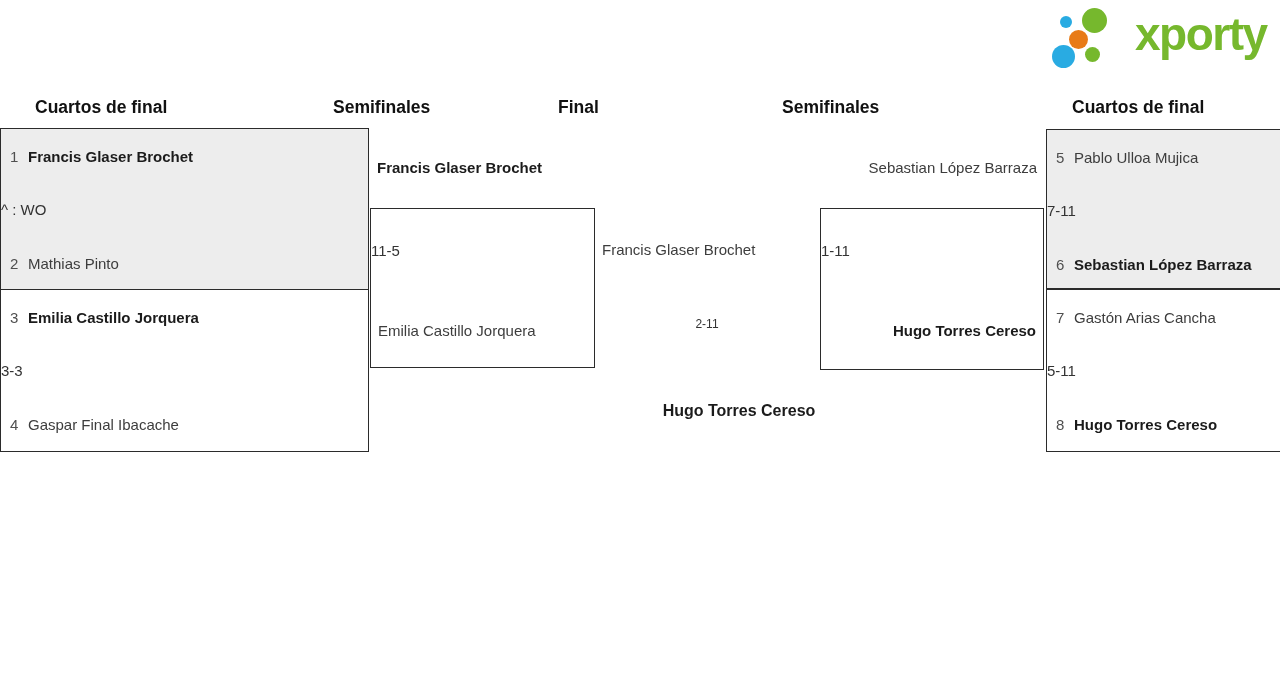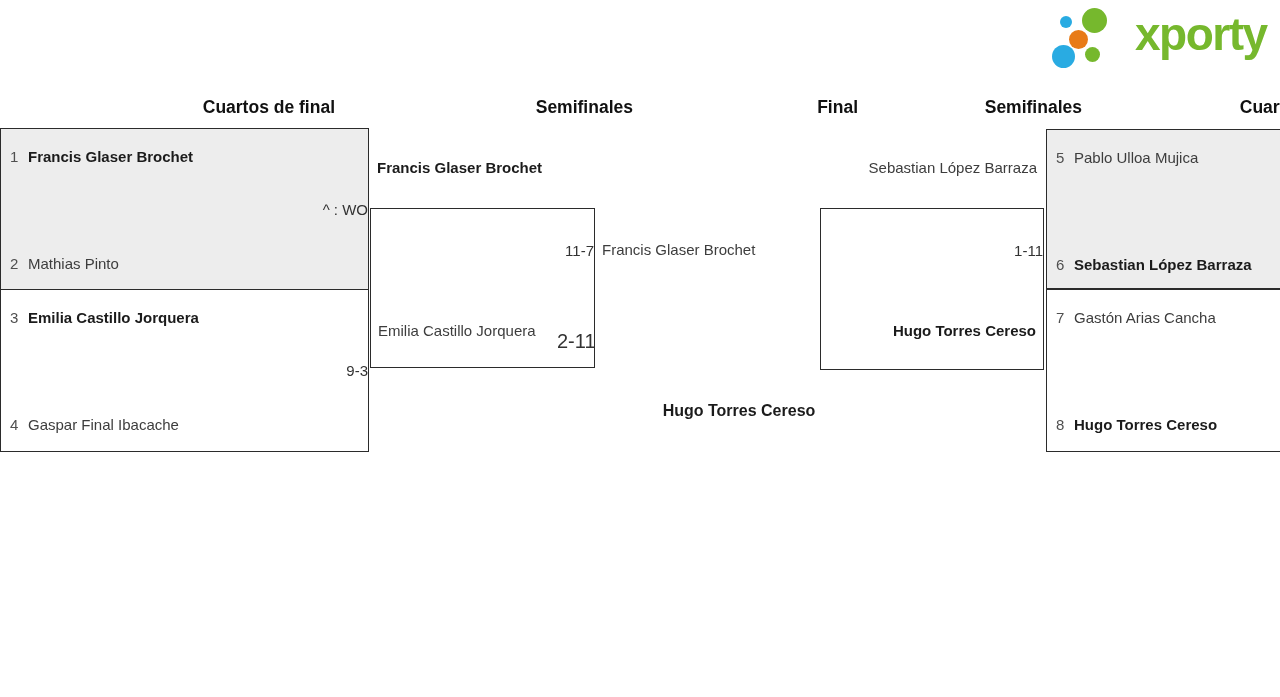--- a/index.html
+++ b/index.html
@@ -25,21 +25,21 @@
   .dot-blue-large { left: 7px;  top: 45px; width: 23px; height: 23px; }
   .dot-green-small{ left: 40px; top: 47px; width: 15px; height: 15px; }
   .logo-text {
     position: absolute; left: 66px; top: 8px;
     font-size: 46px; font-weight: 800; letter-spacing: -1.5px; line-height: 52px; margin-left: 24px;
   }
 
   
   .col-header {
     position: absolute; top: 96px; width: 300px;
-    text-align: right; font-size: 17.5px; font-weight: 700; color: #111;
+    text-align: left; font-size: 17.5px; font-weight: 700; color: #111;
     line-height: 22px; white-space: nowrap;
   }
   .hdr-qf-left  { left: 35px; }
   .hdr-sf-left  { left: 333px; }
   .hdr-final    { left: 558px; }
   .hdr-sf-right { left: 782px; }
   .hdr-qf-right { left: 1072px; }
 
   
   .box {
@@ -55,40 +55,40 @@
   .sf-r  { left: 820px;  top: 208px; width: 224px; height: 162px; padding-left: 32px; }
   .qf-r1 { left: 1046px; top: 129px; width: 364px; height: 160px; }
   .qf-r2 { left: 1046px; top: 289px; width: 364px; height: 163px; }
 
   .row { position: absolute; left: 0; right: 0; display: flex; align-items: baseline;
          font-size: 15px; line-height: 20px; white-space: nowrap; }
   .row .seed { margin-left: 9px; width: 15px; color: #4f4f4f; font-weight: 400; flex: none; }
   .row .pname { margin-left: 3px; }
   .r1 { top: 18px; }
   .r2 { top: 125px; }
-  .score { position: absolute; left: 0; right: 0; text-align: right;
+  .score { position: absolute; left: 0; right: 0; text-align: left;
            font-size: 15px; line-height: 20px; color: #333; }
   .score.mid { top: 71px; }
   .bold-name { font-weight: 700; color: #1b1b1b; }
   .reg-name  { font-weight: 400; color: #3d3d3d; }
 
   
   .sf-score { top: 32px; }
   .sf-player { position: absolute; top: 112px; left: 0; right: 0;
                font-size: 15px; line-height: 20px; white-space: nowrap; }
   .sf-player.al { padding-left: 7px; }
   .sf-player.ar { text-align: right; padding-right: 7px; }
 
   
   .float-label { position: absolute; font-size: 15px; line-height: 20px; white-space: nowrap; }
   .sf-l-winner { left: 377px; top: 158px; }
   .sf-r-top    { left: 737px; top: 158px; width: 300px; text-align: right; }
   .final-p1    { left: 602px; top: 240px; }
-  .final-score { left: 557px; top: 331px; width: 300px; 
-                 font-size: 20px; color: #333; line-height: 20px; }
+  .final-score { left: 557px; top: 314px; width: 300px; text-align: center;
+                 font-size: 12px; color: #333; line-height: 20px; }
   .final-winner{ left: 589px; top: 401px; width: 300px; text-align: center; font-size: 16px; }
 </style>
 </head>
 <body>
 
 <div class="page">
 
 
   <div class="logo">
     <span class="dot dot-blue-small" style="background: rgb(41, 171, 226);"></span>
@@ -115,30 +115,30 @@
       <span class="seed">2</span>
       <span class="pname reg-name">Mathias Pinto</span>
     </div>
   </div>
 
   <div class="box qf-l2">
     <div class="row r1">
       <span class="seed">3</span>
       <span class="pname bold-name">Emilia Castillo Jorquera</span>
     </div>
-    <div class="score mid">9-3</div>
+    <div class="score mid">3-3</div>
     <div class="row r2">
       <span class="seed">4</span>
       <span class="pname reg-name">Gaspar Final Ibacache</span>
     </div>
   </div>
 
   <div class="float-label bold-name sf-l-winner">Francis Glaser Brochet</div>
   <div class="box sf-l">
-    <div class="score sf-score">11-7</div>
+    <div class="score sf-score">11-5</div>
     <div class="sf-player al reg-name">Emilia Castillo Jorquera</div>
   </div>
 
   <div class="float-label reg-name final-p1">Francis Glaser Brochet</div>
   <div class="float-label final-score">2-11</div>
   <div class="float-label bold-name final-winner">Hugo Torres Cereso</div>
 
   <div class="float-label reg-name sf-r-top">Sebastian López Barraza</div>
   <div class="box sf-r">
     <div class="score sf-score">1-11</div>

